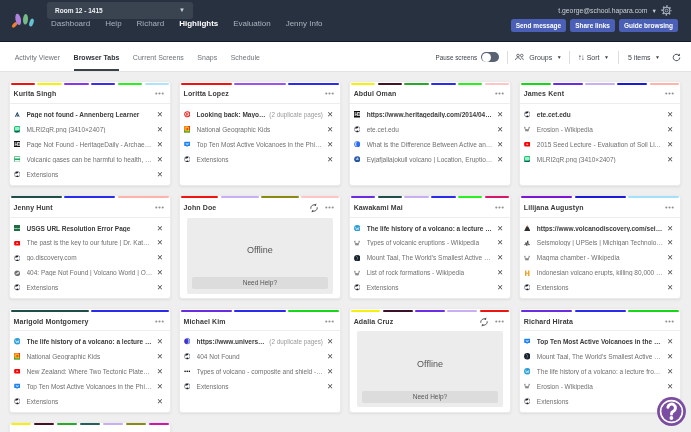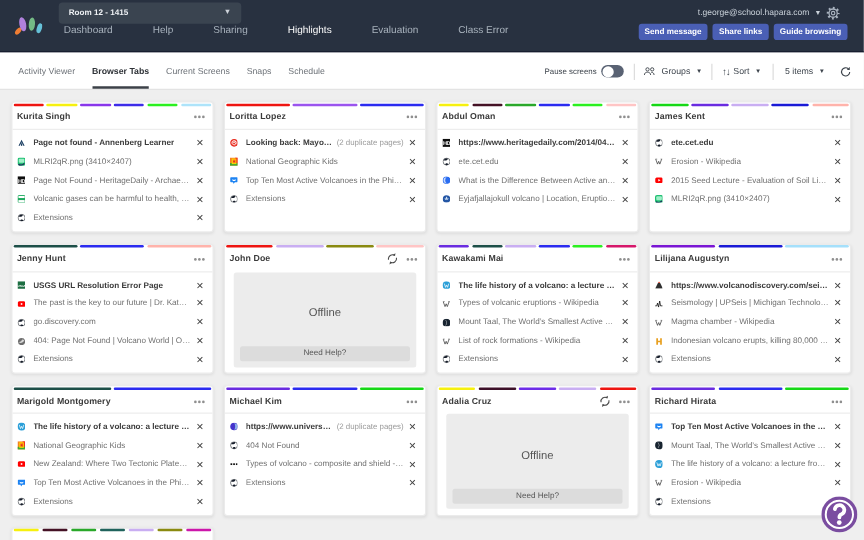--- a/index.html
+++ b/index.html
@@ -1,23 +1,23 @@
 <!DOCTYPE html>
 <html><head><meta charset="utf-8"><style>
 * { margin:0; padding:0; box-sizing:border-box; }
 html,body { width:691px; height:432px; overflow:hidden; background:#efefef;
   font-family:"Liberation Sans",sans-serif; }
 .hdr { position:absolute; left:0; top:0; width:691px; height:42px; background:#283140; border-bottom:1.5px solid #12192a; box-sizing:border-box; }
 .logo { position:absolute; left:11px; top:11.5px; }
 .room { position:absolute; left:47px; top:2px; width:146px; height:17px; background:#3a4450;
   border-radius:3px; color:#eef1f4; font-size:6.5px; font-weight:bold; line-height:17px; padding-left:8px; }
 .room .crt { position:absolute; right:8px; top:0; color:#cdd3da; font-size:6px; }
-.nav { position:absolute; left:51px; top:19px; display:flex; gap:32px; color:#a9b3bd;
+.nav { position:absolute; left:51px; top:19px; display:flex; gap:15px; color:#a9b3bd;
   font-size:8px; }
-.nav .on { color:#fff; font-weight:normal; }
+.nav .on { color:#fff; font-weight:bold; }
 .acct { position:absolute; right:19px; top:5px; color:#c9d1d9; font-size:6.8px; display:flex; align-items:center; gap:4px;}
 .btns { position:absolute; right:13px; top:19px; display:flex; gap:4px; }
 .btn { background:#4a5fb5; color:#fff; font-size:6.5px; font-weight:bold; border-radius:2.5px;
   height:13px; line-height:13px; padding:0 5px; }
 .tabs { position:absolute; left:0; top:42px; width:691px; height:30px; background:#fff;
   border-bottom:1px solid #e3e3e3; }
 .tabl { position:absolute; left:14.7px; top:0; height:30px; display:flex; gap:13.5px; align-items:center;
   font-size:7px; color:#6d7278; }
 .tabl .on { color:#2f3338; font-weight:bold; position:relative; }
 .tabl .on:after { content:""; position:absolute; left:0; right:0; bottom:-10px; height:2px; background:#3c4148; }
@@ -57,24 +57,24 @@
   <svg class="logo" width="23" height="18" viewBox="0 0 23 18">
     <ellipse cx="3.6" cy="12.9" rx="1.8" ry="3.3" fill="#ef7d33" transform="rotate(42 3.6 12.9)"></ellipse>
     <ellipse cx="7.2" cy="7.4" rx="2.7" ry="5.7" fill="#b081dd" transform="rotate(-12 7.2 7.4)"></ellipse>
     <ellipse cx="14.5" cy="7.3" rx="2.5" ry="5.3" fill="#74ba85" transform="rotate(4 14.5 7.3)"></ellipse>
     <ellipse cx="20.5" cy="10.6" rx="2" ry="4.1" fill="#66c1d8" transform="rotate(18 20.5 10.6)"></ellipse>
   </svg>
   <div class="room">Room 12 - 1415<span class="crt">▼</span></div>
   <div class="nav">
       <span>Dashboard</span>
       <span>Help</span>
-      <span>Sharing</span>
+      <span>Richard</span>
       <span class="on">Highlights</span>
       <span>Evaluation</span>
-      <span>Class Error</span>
+      <span>Jenny Info</span>
     </div>
   <div class="acct">t.george@school.hapara.com <span style="font-size:5.5px">▼</span>
     <svg width="11" height="11" viewBox="0 0 16 16">
         <circle cx="8" cy="8" r="4.8" fill="none" stroke="#aab4c0" stroke-width="1.5"></circle>
         <circle cx="8" cy="8" r="2" fill="none" stroke="#aab4c0" stroke-width="1.3"></circle>
         <circle cx="8" cy="8" r="6.2" fill="none" stroke="#aab4c0" stroke-width="2.6" stroke-dasharray="2.1 2.75" stroke-dashoffset="1"></circle>
       </svg>
   </div>
   <div class="btns">
       <span class="btn">Send message</span>

